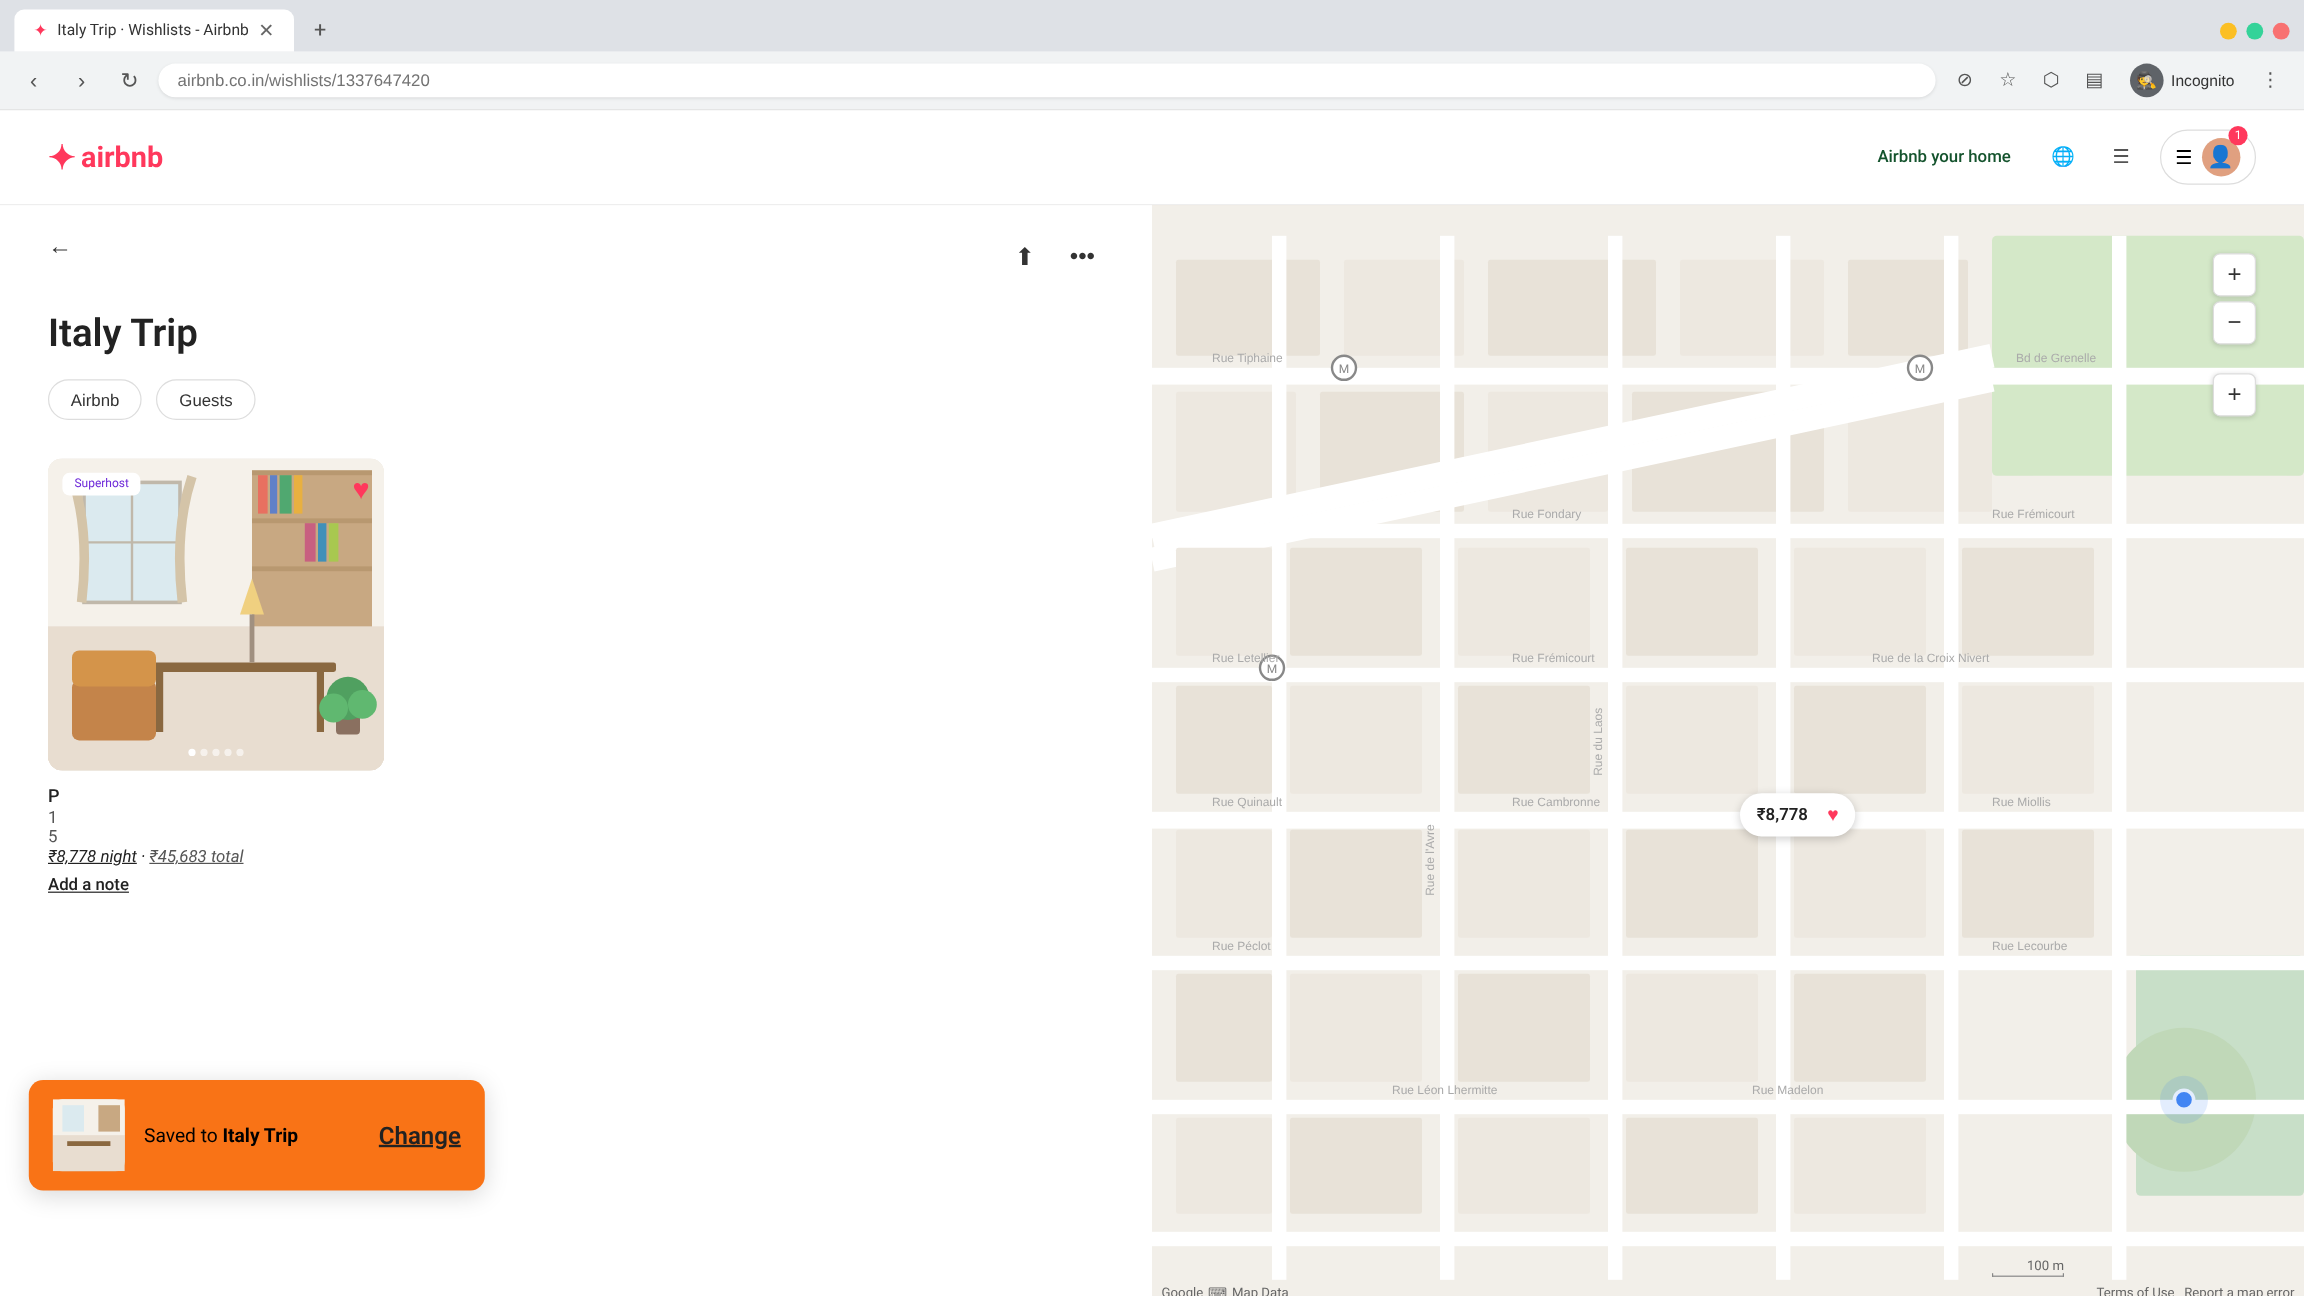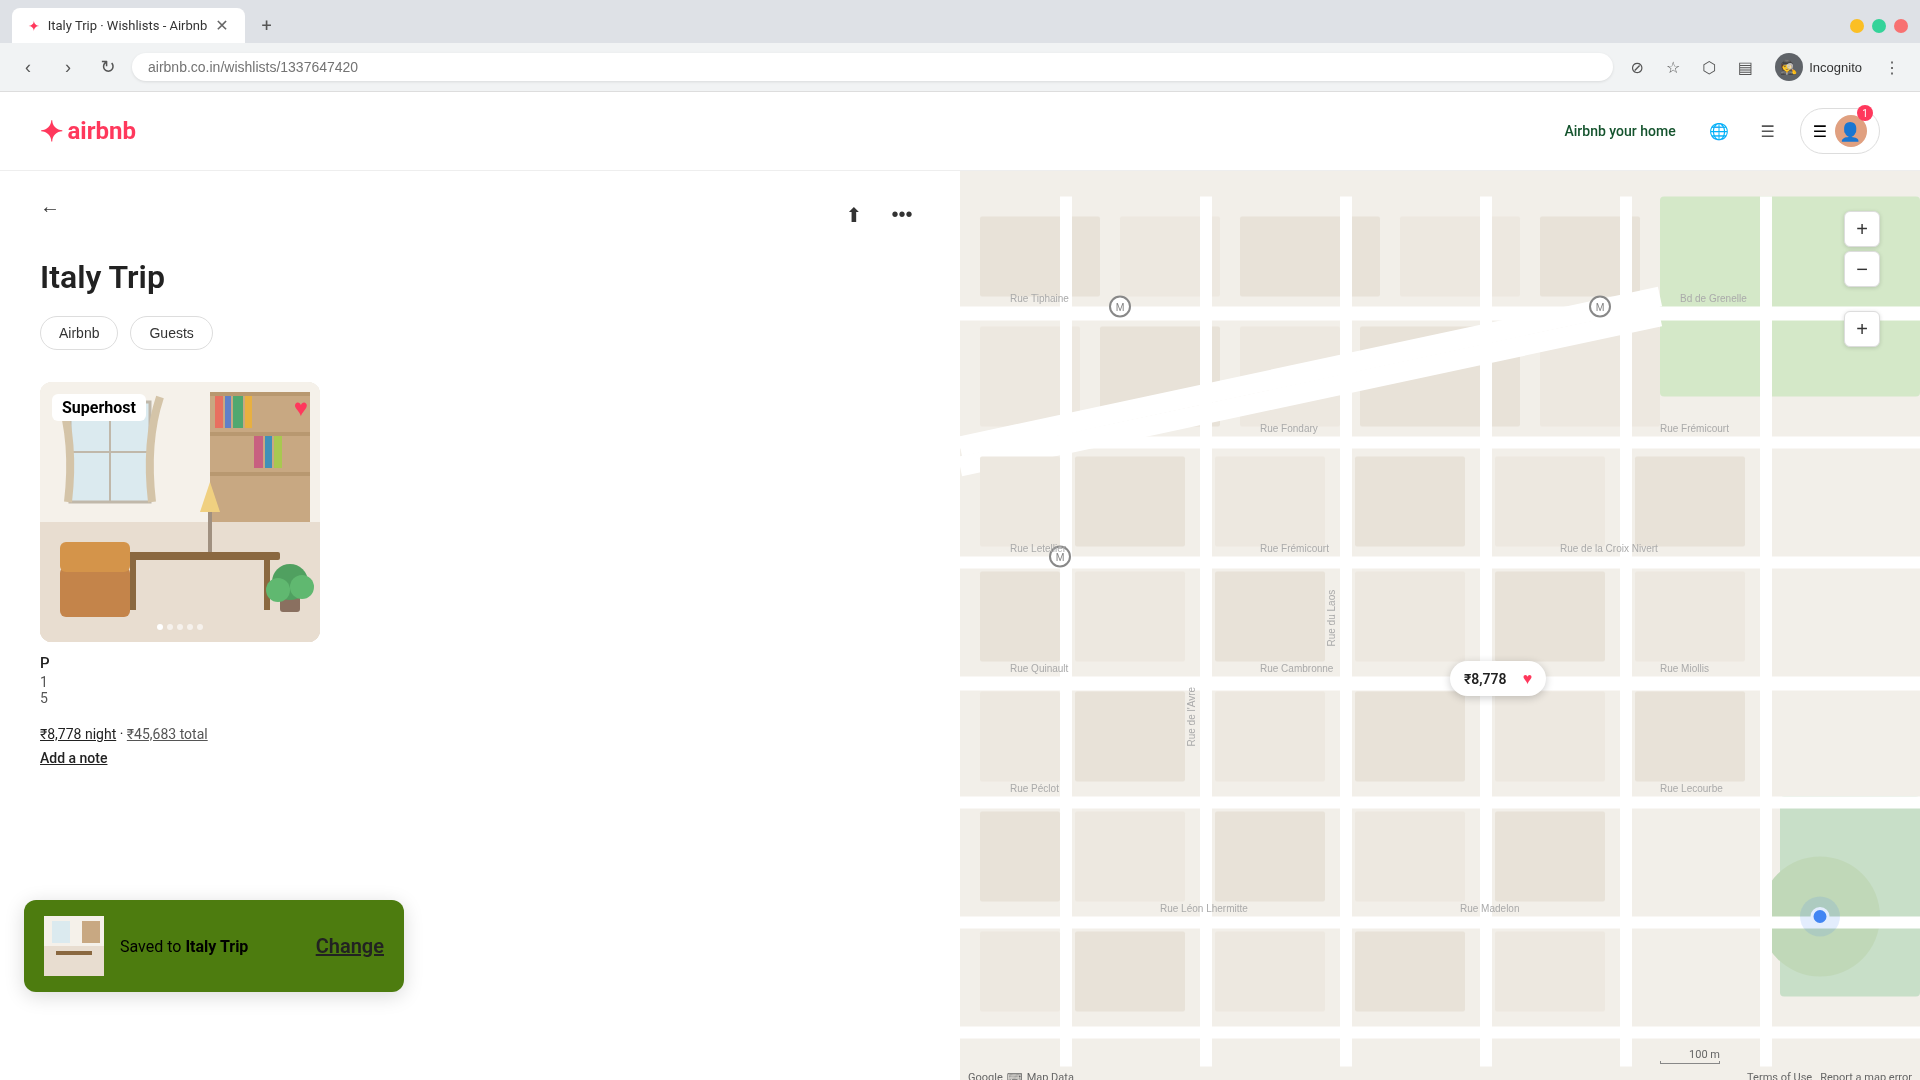--- a/index.html
+++ b/index.html
@@ -53,37 +53,37 @@
     
     .filter-pills { display: flex; gap: 12px; margin-bottom: 32px; }
     .pill { border: 1px solid #ddd; border-radius: 24px; padding: 8px 18px; font-size: 14px; color: #333; cursor: pointer; background: #fff; }
 
     
     .listing-card { width: 280px; border-radius: 12px; overflow: visible; cursor: pointer; }
     .card-image { position: relative; width: 280px; height: 260px; border-radius: 12px; overflow: hidden; background: #f5f5f5; }
     .room-illustration { width: 100%; height: 100%; background: 
       linear-gradient(to bottom, #f5f0e8 0%, #ede4d4 40%, #d4b896 70%, #c4a07a 100%);
       position: relative; overflow: hidden; }
-    .superhost-badge { position: absolute; top: 12px; left: 12px; background: #fff; border-radius: 6px; padding: 4px 10px; font-size: 16px; font-weight: 700; color: #000000; z-index: 2; }
+    .superhost-badge { position: absolute; top: 12px; left: 12px; background: #fff; border-radius: 6px; padding: 4px 10px; font-size: 10px; font-weight: 400; color: #6d28d9; z-index: 2; }
     .heart-btn { position: absolute; top: 12px; right: 12px; z-index: 2; cursor: pointer; }
     .heart-icon { font-size: 24px; color: #ff385c; }
     .card-dots { display: flex; gap: 4px; justify-content: center; position: absolute; bottom: 12px; left: 50%; transform: translateX(-50%); }
     .dot { width: 6px; height: 6px; border-radius: 50%; background: rgba(255,255,255,0.6); }
     .dot.active { background: #fff; }
 
     .card-info { padding: 12px 0; }
     .card-title { font-size: 15px; font-weight: 500; color: #222; margin-bottom: 2px; white-space: nowrap; overflow: hidden; text-overflow: ellipsis; }
     .card-rating { font-size: 14px; color: #555; }
-    .card-price { font-size: 14px; color: #222; margin-top: 20px; }
+    .card-price { font-size: 14px; color: #222; margin-top: 0; font-style: italic; }
     .card-price .price-total { color: #555; }
     .underline { text-decoration: underline; }
     .add-note { font-size: 14px; font-weight: 500; color: #222; text-decoration: underline; cursor: pointer; margin-top: 8px; display: inline-block; }
 
     
-    .toast { position: absolute; bottom: 100px; left: 24px; background: #4d7c0f; border-radius: 12px; box-shadow: 0 4px 20px rgba(0,0,0,0.15); padding: 16px 20px; display: flex; align-items: center; gap: 16px; width: 380px; z-index: 100; }
+    .toast { position: absolute; bottom: 100px; left: 24px; background: #f97316; border-radius: 12px; box-shadow: 0 4px 20px rgba(0,0,0,0.15); padding: 16px 20px; display: flex; align-items: center; gap: 16px; width: 380px; z-index: 100; }
     .toast-img { width: 60px; height: 60px; border-radius: 8px; background: linear-gradient(135deg, #f0e8d8 0%, #c4a07a 100%); flex-shrink: 0; }
     .toast-change { font-size: 20px; font-weight: 600; color: #222; text-decoration: underline; cursor: pointer; margin-left: auto; white-space: nowrap; }
 
     
     .map-panel { flex: 1; position: relative; background: #e8e0d8; overflow: hidden; }
     
     
     .map-container { width: 100%; height: 100%; background-color: #f2efe9; position: relative; overflow: hidden; }
     
     

